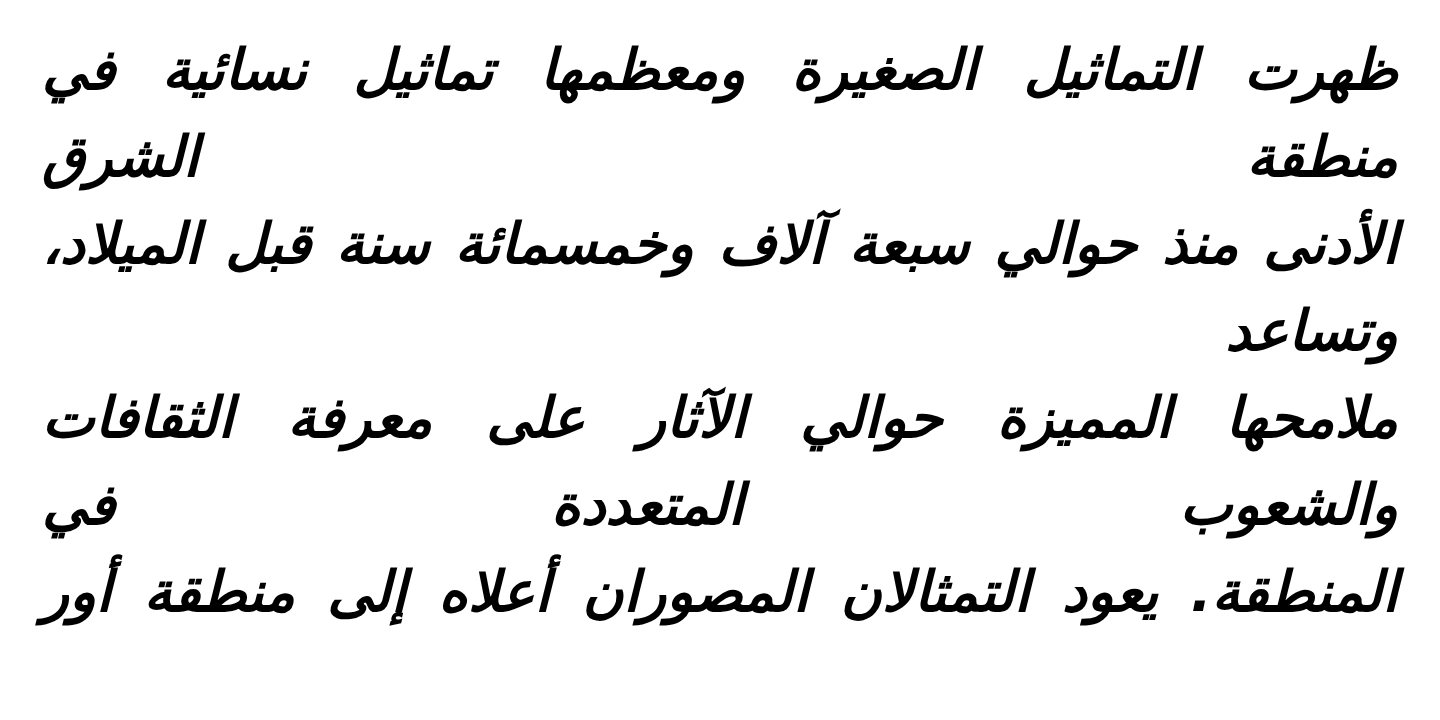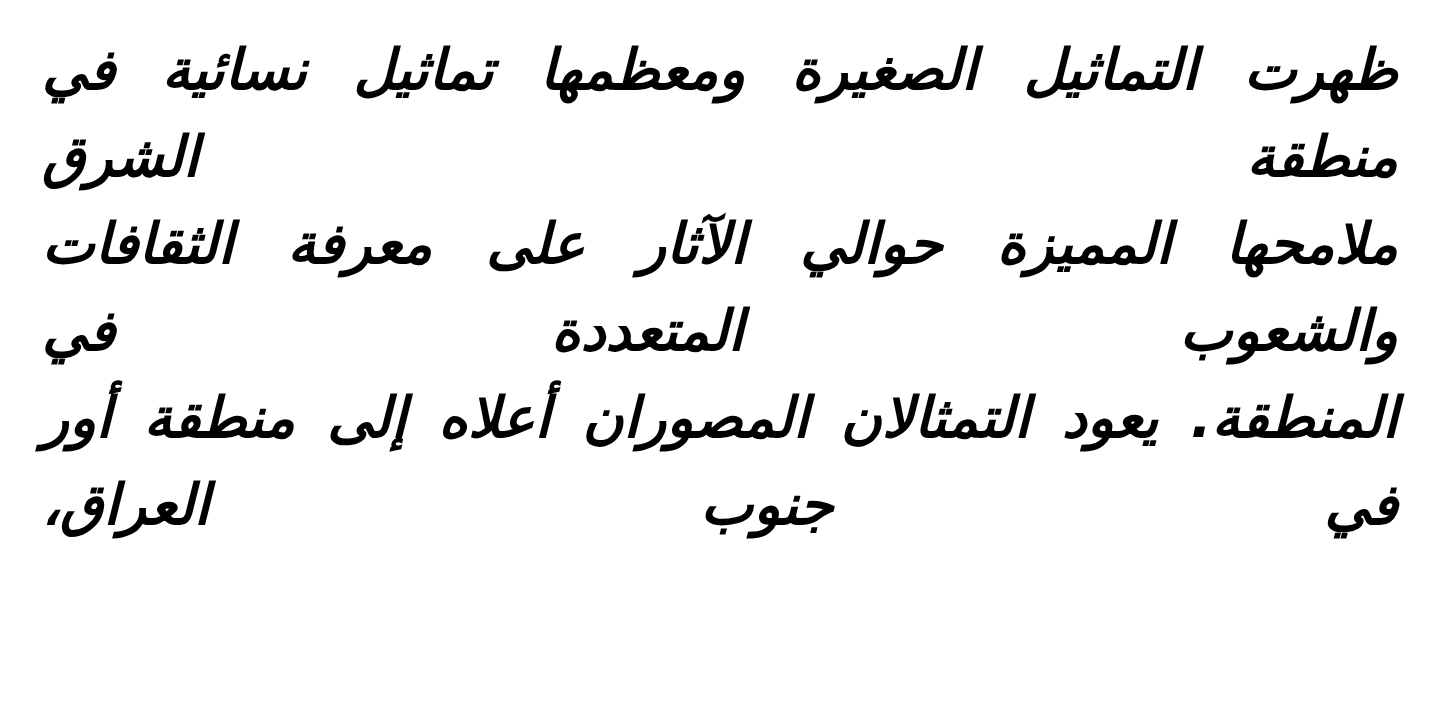--- a/index.html
+++ b/index.html
@@ -35,17 +35,18 @@
     text-align-last: justify;
     white-space: normal;
   }
 </style>
 </head>
 <body>
 
 <main class="page">
   <p class="arabic-paragraph" lang="ar" dir="rtl">
     <span class="line">ظهرت التماثيل الصغيرة ومعظمها تماثيل نسائية في منطقة الشرق</span>
+    <span class="line">الأدنى منذ حوالي سبعة آلاف وخمسمائة سنة قبل الميلاد، وتساعد</span>
     <span class="line">ملامحها المميزة حوالي الآثار على معرفة الثقافات والشعوب المتعددة في</span>
     <span class="line">المنطقة. يعود التمثالان المصوران أعلاه إلى منطقة أور في جنوب العراق،</span>
 
   </p>
 </main>
 
 </body></html>

